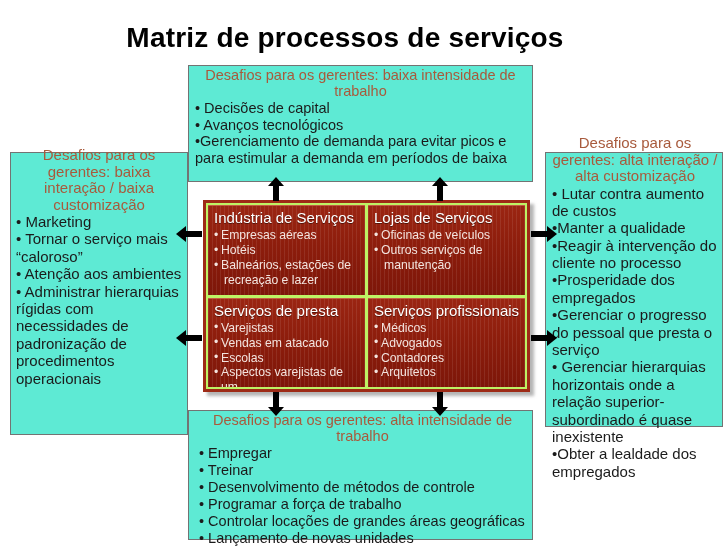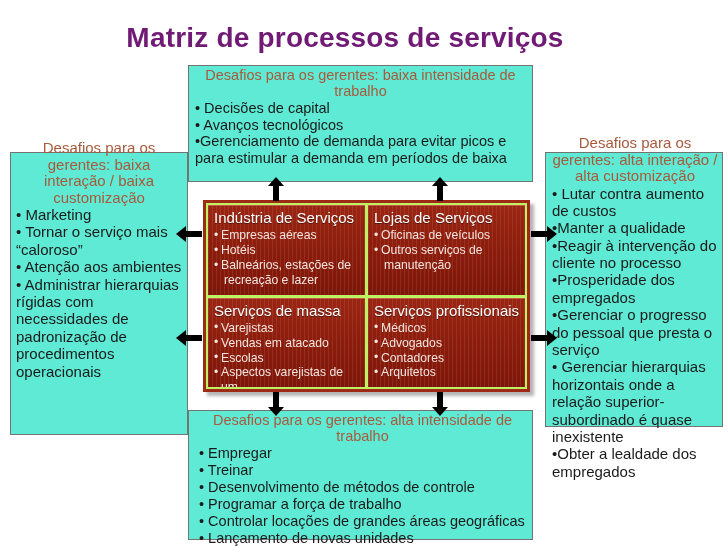--- a/index.html
+++ b/index.html
@@ -17,21 +17,21 @@
 
   
   #slide-title {
     position: absolute;
     left: 0px;
     top: 22px;
     width: 690px;
     text-align: center;
     font-size: 28px;
     font-weight: bold;
-    color: #701a75;
+    color: #000000;
     letter-spacing: 0.2px;
     white-space: nowrap;
   }
 
   
   .callout {
     position: absolute;
     background: #5eead4;
     border: 1px solid #737373;
     box-sizing: border-box;
@@ -75,21 +75,21 @@
     font-size: 14.5px;
     line-height: 1.18;
   }
 
   
   #box-left {
     left: 10px;
     top: 152px;
     width: 178px;
     height: 283px;
-    padding: 5px 5px 0 5px;
+    padding: 12px 5px 0 5px;
     font-size: 15px;
     line-height: 1.16;
   }
   #box-left .c-head {
     margin-top: -18px;
   }
 
   
   #box-right {
     left: 545px;
@@ -244,21 +244,21 @@
 
   <div class="quad">
     <h3>Lojas de Serviços</h3>
     <ul>
       <li><span>Oficinas de veículos</span></li>
       <li><span>Outros serviços de</span><span class="cont">manutenção</span></li>
     </ul>
   </div>
 
   <div class="quad">
-    <h3>Serviços de massa</h3>
+    <h3>Serviços de presta</h3>
     <ul>
       <li><span>Varejistas</span></li>
       <li><span>Vendas em atacado</span></li>
       <li><span>Escolas</span></li>
       <li><span>Aspectos varejistas de um</span></li>
     </ul>
   </div>
 
   <div class="quad">
     <h3>Serviços profissionais</h3>

